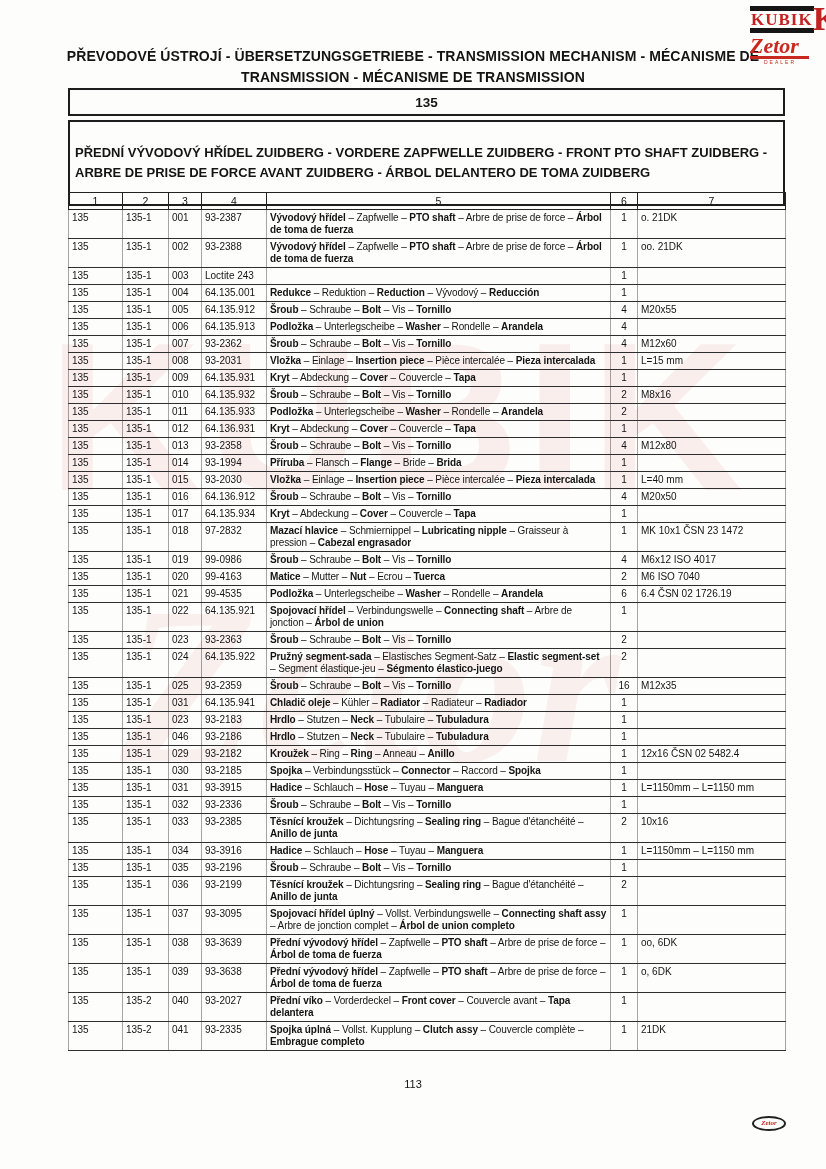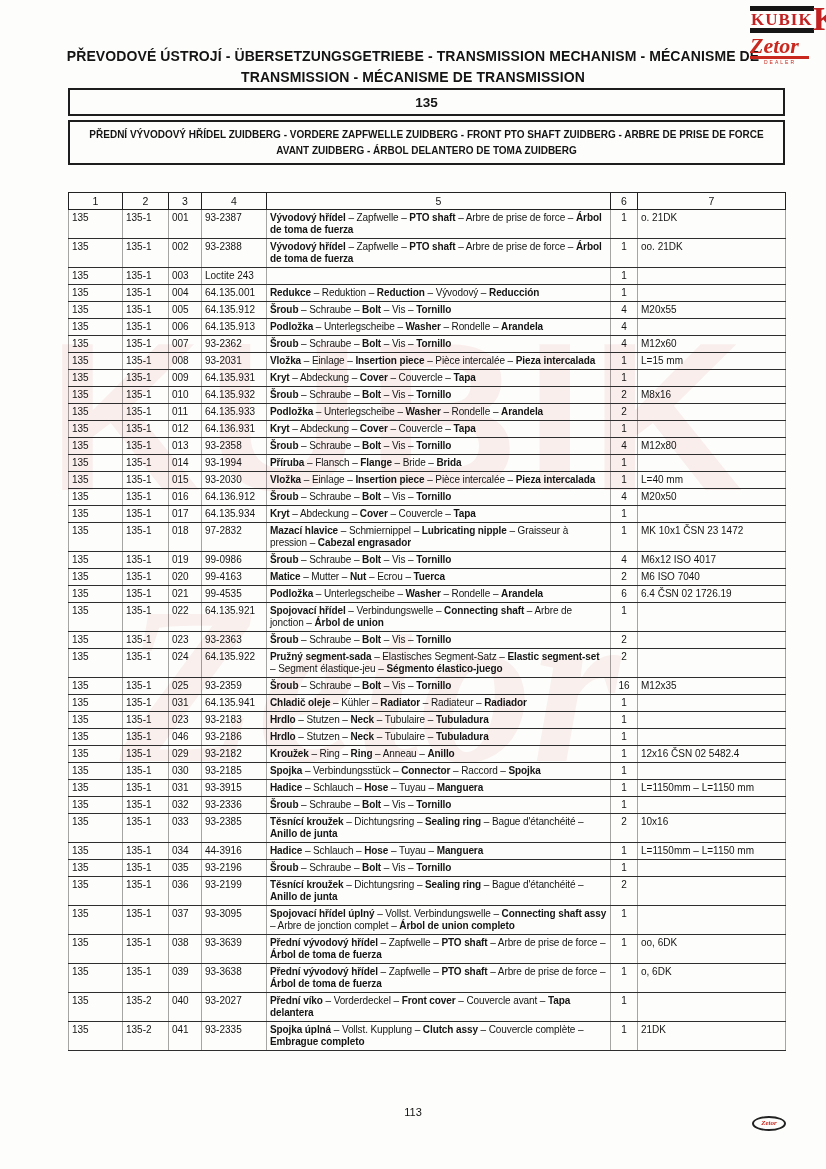--- a/index.html
+++ b/index.html
@@ -23,36 +23,36 @@
                 font-weight:bold;font-size:22px;line-height:20px;margin-top:3px;
                 border-bottom:3px solid #c8281e;display:inline-block;padding-right:10px;}
   .zetor-dealer{color:#c8281e;font-size:5px;letter-spacing:2px;text-align:center;width:60px;}
   
   .title{position:absolute;top:46px;left:58px;width:710px;text-align:center;z-index:2;
          font-size:14px;font-weight:bold;line-height:1.5;letter-spacing:0.1px;}
   .box135{position:absolute;top:88px;left:68px;width:713px;height:24px;z-index:2;
           border:2px solid #1d1d1d;display:flex;align-items:center;justify-content:center;
           font-size:13.5px;font-weight:bold;background:transparent;}
   .section-box{position:absolute;top:120px;left:68px;width:703px;z-index:2;
-               border:2px solid #1d1d1d;padding:5px 5px;text-align:center;
-               font-size:10px;font-weight:bold;line-height:1.55;}
+               border:2px solid #1d1d1d;padding:21px 5px;
+               font-size:13px;font-weight:bold;line-height:1.55;}
   
   table.parts{position:absolute;top:192px;left:68px;width:717px;z-index:2;
               border-collapse:collapse;table-layout:fixed;}
   table.parts th{border:1.5px solid #222;font-weight:normal;font-size:10.5px;
                  padding:2px 0;text-align:center;background:transparent;}
   table.parts td{border-bottom:1.3px solid #2e2e2e;border-left:1px solid rgba(0,0,0,0.35);
                  border-right:1px solid rgba(0,0,0,0.35);
                  font-size:10px;line-height:12px;padding:2px 3px;vertical-align:top;}
   td.c-desc{font-size:9.5px;letter-spacing:-0.1px;padding-left:5px;}
   td.c-qty{text-align:center;}
   td.c-part,td.c-note{white-space:nowrap;overflow:hidden;}
   
   .pagenum{position:absolute;top:1078px;left:0;width:826px;text-align:center;
-           font-size:11px;z-index:2;margin-top:28px;}
+           font-size:11px;z-index:2;}
   .oval-logo{position:absolute;top:1116px;left:752px;width:30px;height:11px;z-index:2;
              border:2px solid #222;border-radius:50%;display:flex;align-items:center;
              justify-content:center;overflow:hidden;}
   .oval-logo span{color:#c8281e;font-family:"Liberation Serif",serif;font-style:italic;
                   font-weight:bold;font-size:7px;line-height:7px;}
 </style>
 </head>
 <body>
 
 <div class="page">
@@ -393,21 +393,21 @@
           <td class="c-pos">033</td>
           <td class="c-part">93-2385</td>
           <td class="c-desc"><b>Těsnící kroužek</b> – <span>Dichtungsring</span> – <b>Sealing ring</b> – <span>Bague d'étanchéité</span> – <b>Anillo de junta</b></td>
           <td class="c-qty">2</td>
           <td class="c-note">10x16</td>
         </tr>
         <tr>
           <td class="c-tab">135</td>
           <td class="c-grp">135-1</td>
           <td class="c-pos">034</td>
-          <td class="c-part">44-3916</td>
+          <td class="c-part">93-3916</td>
           <td class="c-desc"><b>Hadice</b> – <span>Schlauch</span> – <b>Hose</b> – <span>Tuyau</span> – <b>Manguera</b></td>
           <td class="c-qty">1</td>
           <td class="c-note">L=1150mm – L=1150 mm</td>
         </tr>
         <tr>
           <td class="c-tab">135</td>
           <td class="c-grp">135-1</td>
           <td class="c-pos">035</td>
           <td class="c-part">93-2196</td>
           <td class="c-desc"><b>Šroub</b> – <span>Schraube</span> – <b>Bolt</b> – <span>Vis</span> – <b>Tornillo</b></td>

